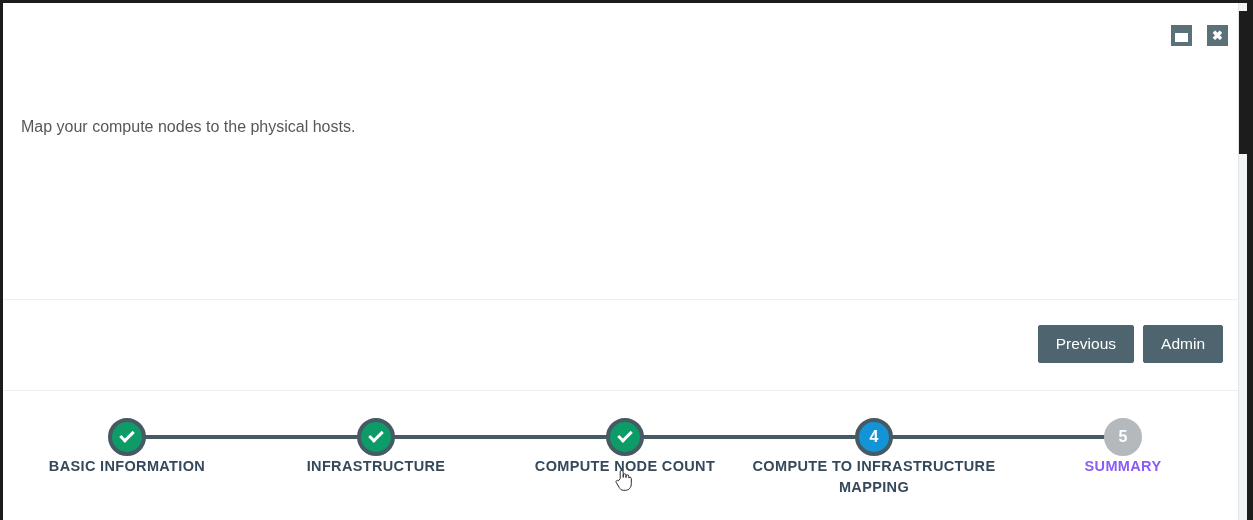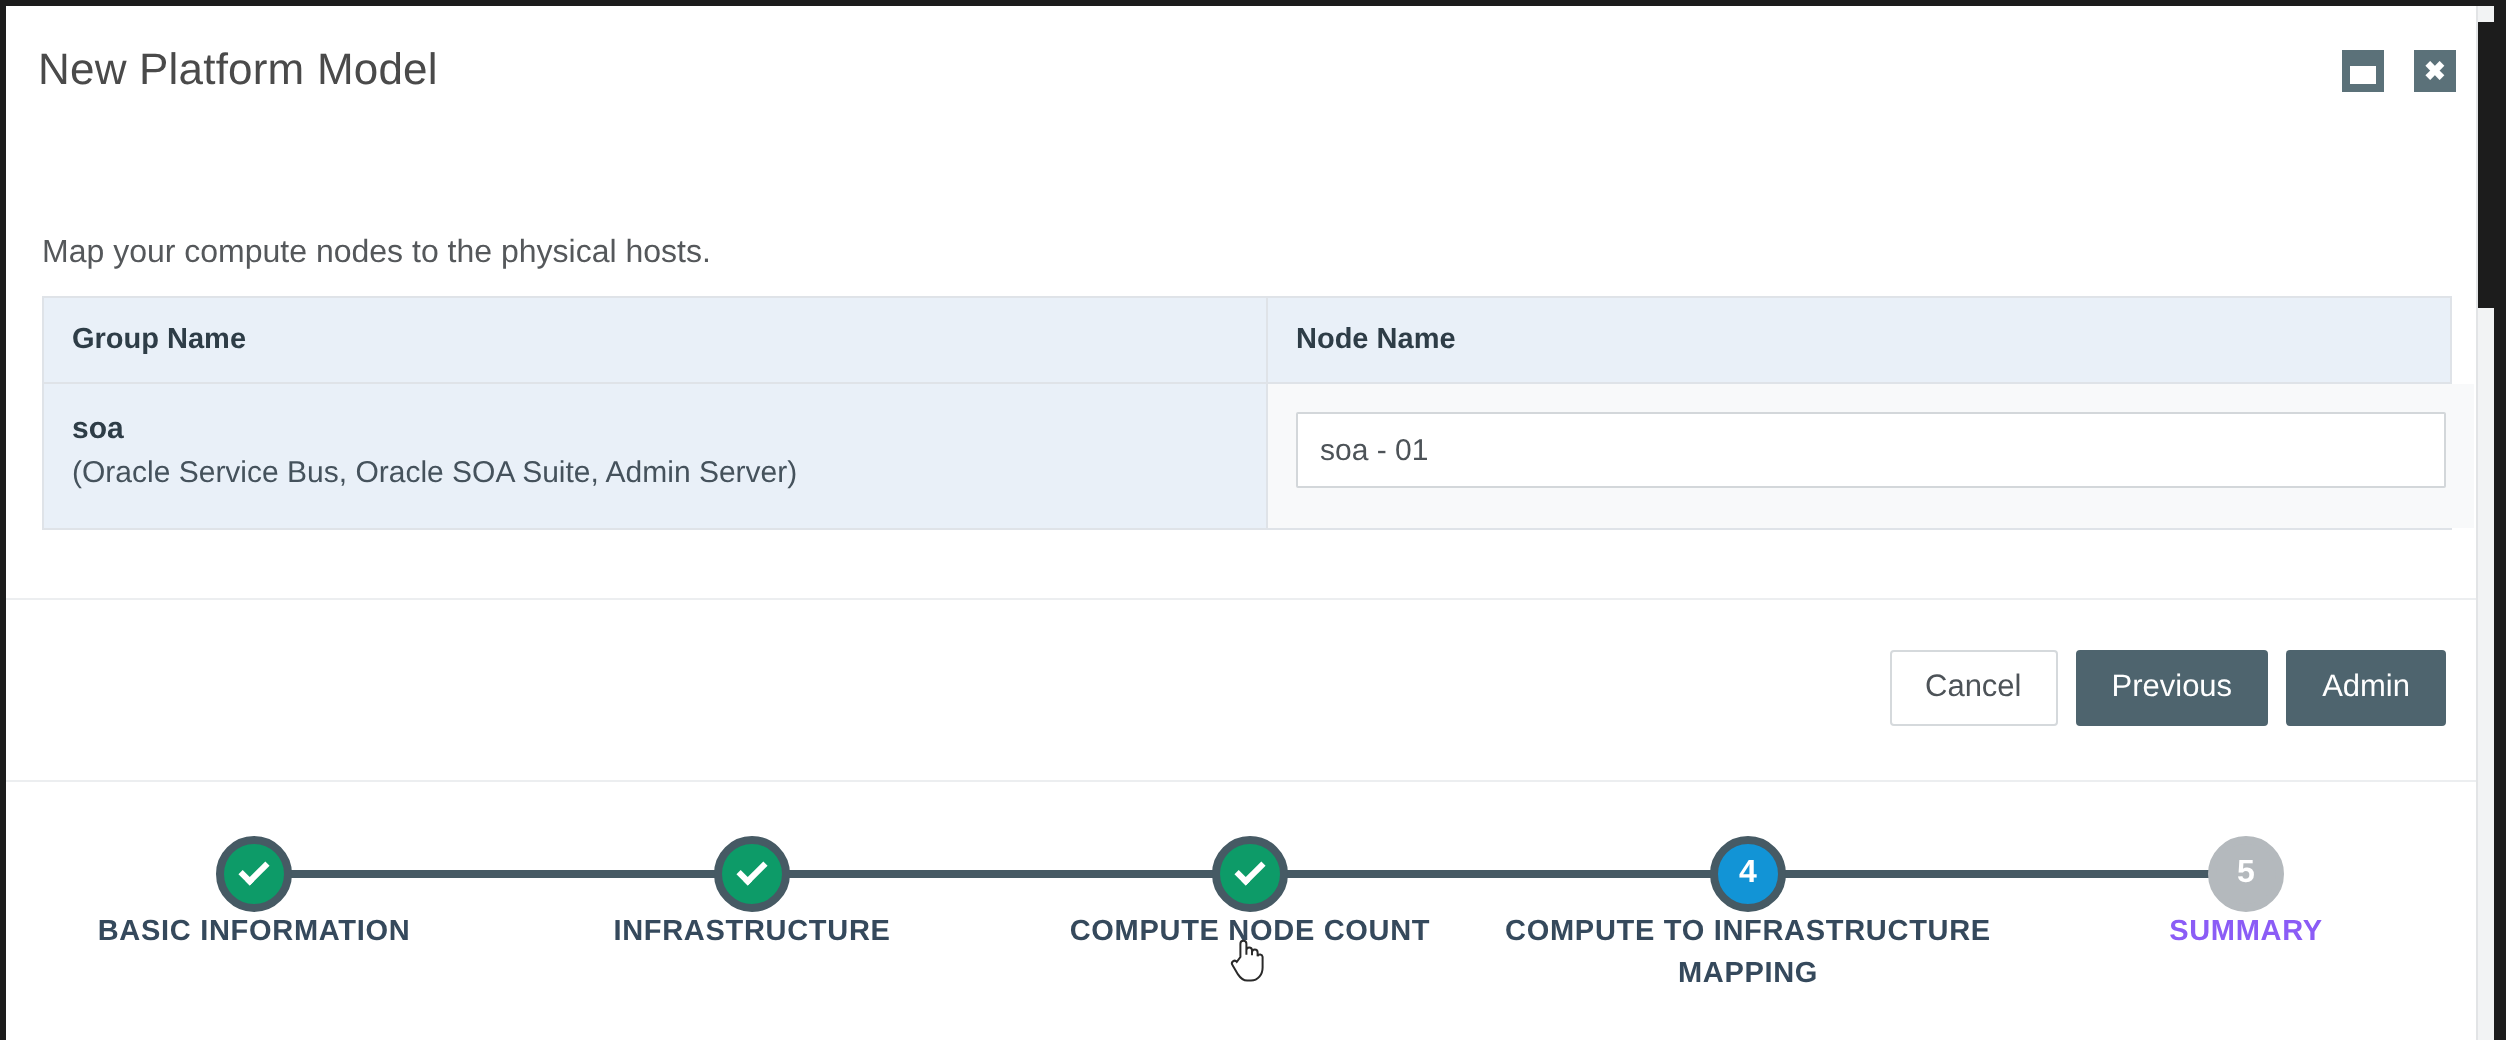--- a/index.html
+++ b/index.html
@@ -268,54 +268,37 @@
     pointer-events: none;
     z-index: 50;
   }
 </style>
 </head>
 <body>
 
 <div id="window-frame">
 
   <div id="title-bar">
-    <div id="dialog-title">New Platform Model</div>
     <div id="window-controls">
       <div class="win-btn">
         <div class="restore-inner"></div>
       </div>
       <div class="win-btn">
         <span class="close-x">✖</span>
       </div>
     </div>
   </div>
 
   <div id="content-area">
     <div id="instruction-text">Map your compute nodes to the physical hosts.</div>
 
-    <div id="mapping-table">
-      <div class="tbl-row" id="table-header">
-        <div class="th col-group">Group Name</div>
-        <div class="th col-node">Node Name</div>
-      </div>
-      <div class="tbl-row" id="table-body">
-        <div class="td-group col-group">
-          <div id="group-name">soa</div>
-          <div id="group-components">(Oracle Service Bus, Oracle SOA Suite, Admin Server)</div>
-        </div>
-        <div class="td-node col-node">
-          <input id="node-name-input" type="text" value="soa - 01" style="">
-        </div>
-      </div>
-    </div>
   </div>
 
   <div id="button-bar">
     <div id="button-group">
-      <button class="btn btn-secondary">Cancel</button>
       <button class="btn btn-primary">Previous</button>
       <button class="btn btn-primary">Admin</button>
     </div>
   </div>
 
   <div id="stepper">
     <div id="stepper-track"></div>
 
     <div class="step" style="left:124px;">
       <div class="step-circle done">

